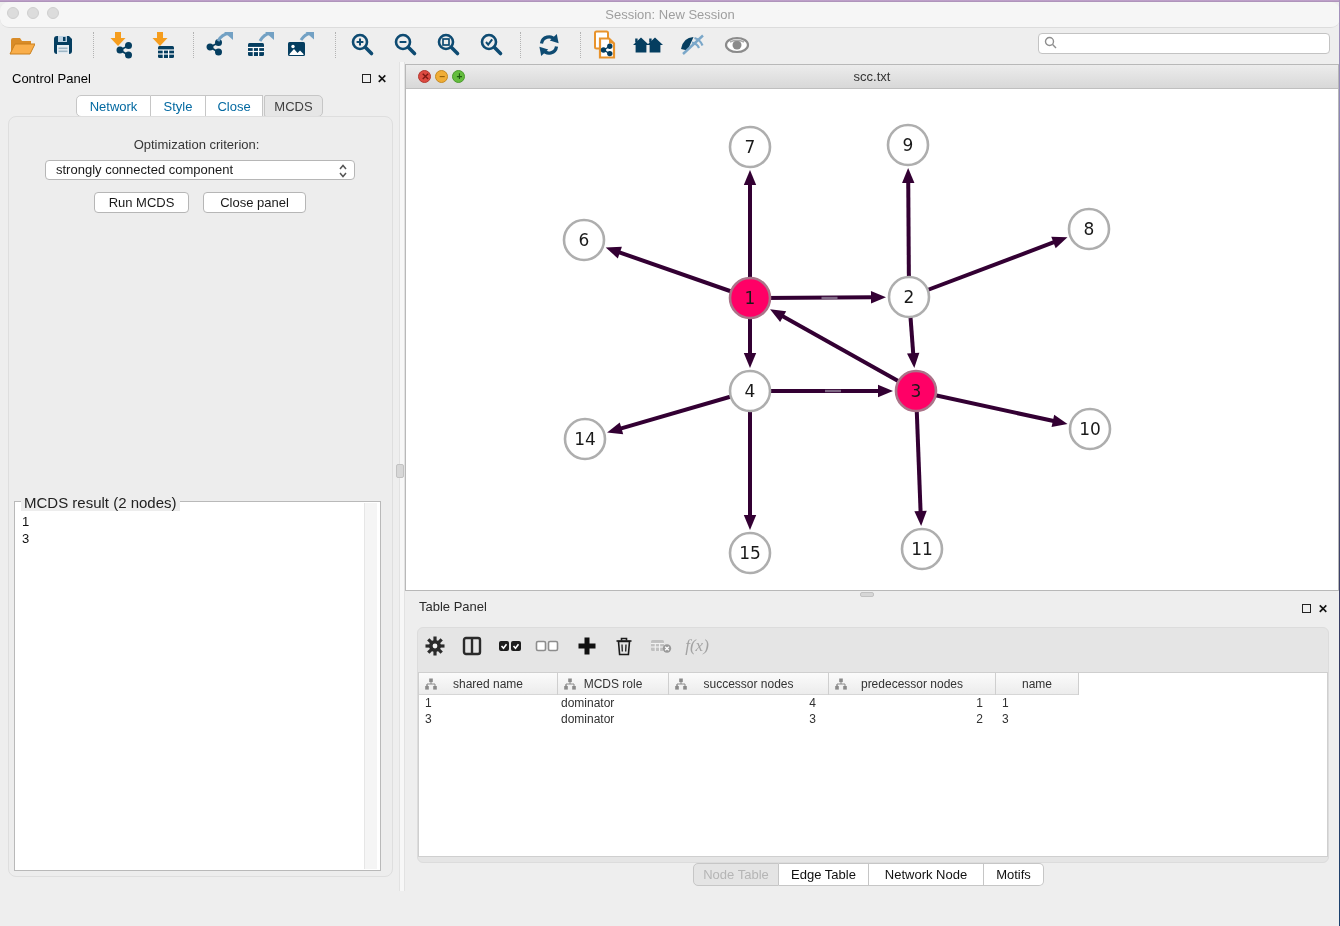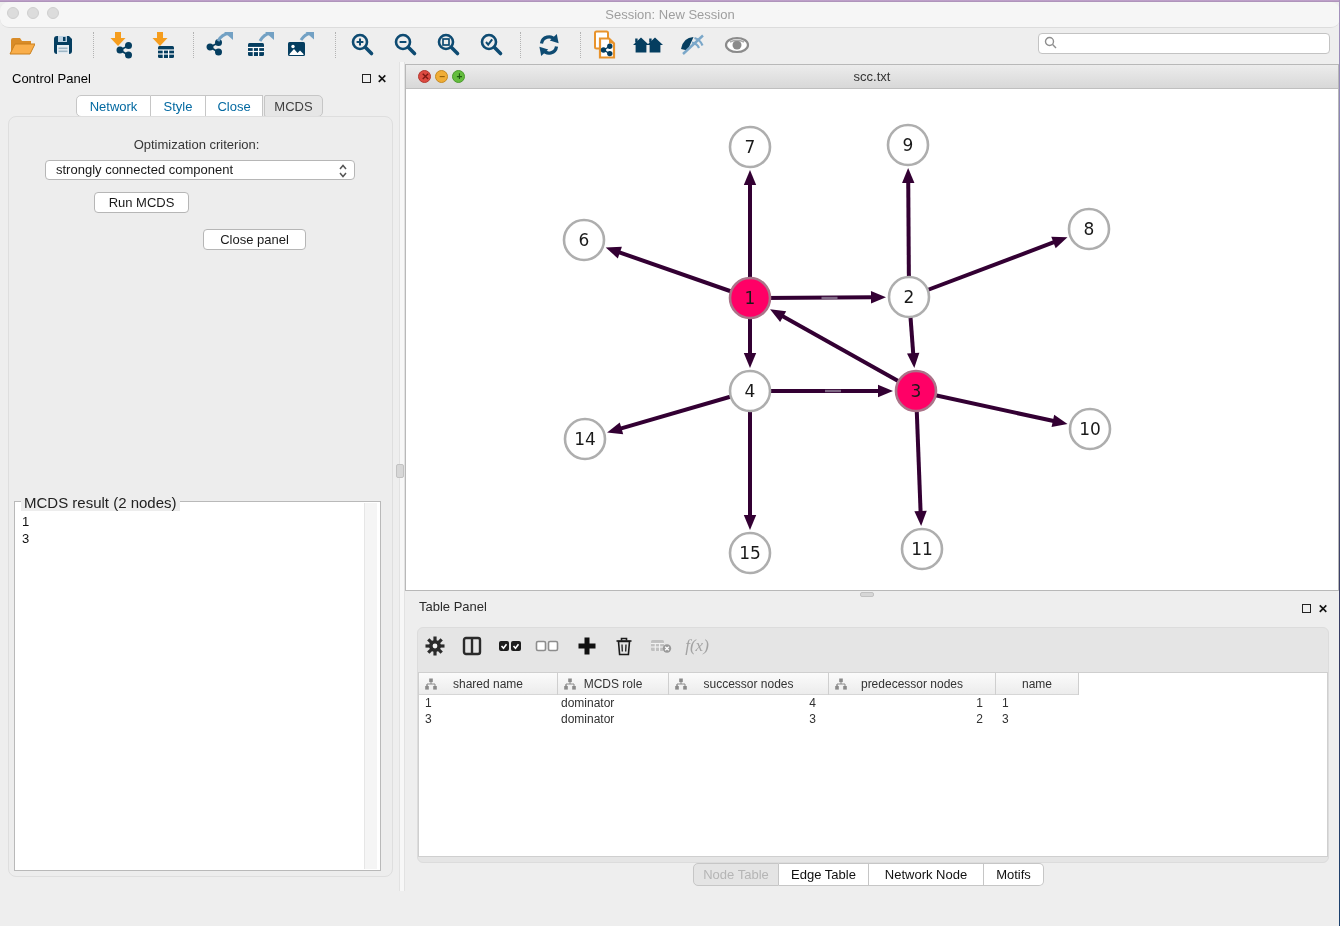--- a/index.html
+++ b/index.html
@@ -267,21 +267,21 @@
   <div class="abs" id="cp-box"></div>
   <div class="abs" id="criterion-select">
     <span>strongly connected component</span>
     <svg width="10" height="16">
         <path d="M2 6 L5 2.5 L8 6" stroke="#555" stroke-width="1.5" fill="none"></path>
         <path d="M2 10 L5 13.5 L8 10" stroke="#555" stroke-width="1.5" fill="none"></path>
       </svg>
   </div>
   <div class="abs" id="opt-label">Optimization criterion:</div>
   <div class="btn" style="left:94px; top:192px; width:95px;">Run MCDS</div>
-  <div class="btn" style="left:203px; top:192px; width:103px;margin-top:37px;">Close panel</div>
+  <div class="btn" style="left:203px; top:192px; width:103px;">Close panel</div>
 
   <div class="abs" id="result-box">
     <span id="result-legend">MCDS result (2 nodes)</span>
     <div id="result-lines">1
 3</div>
     <div id="result-scroll"></div>
   </div>
 
   <div class="abs" id="v-divider"></div>
   <div class="abs dimple-v"></div>

